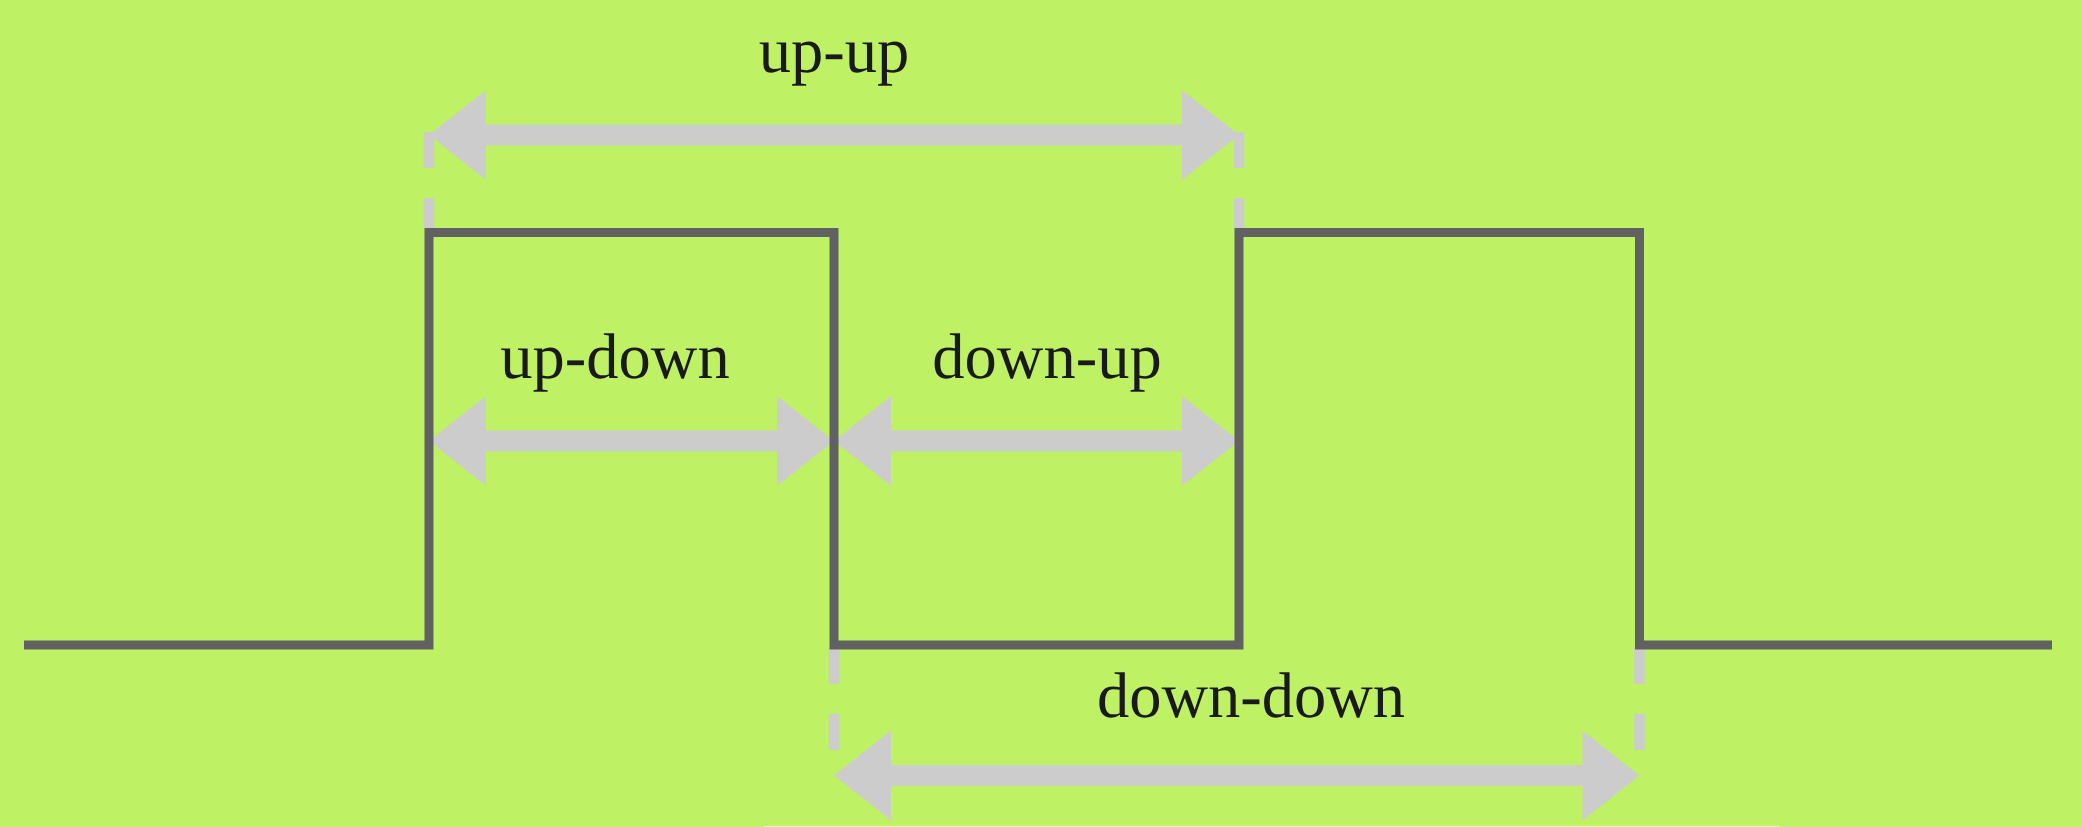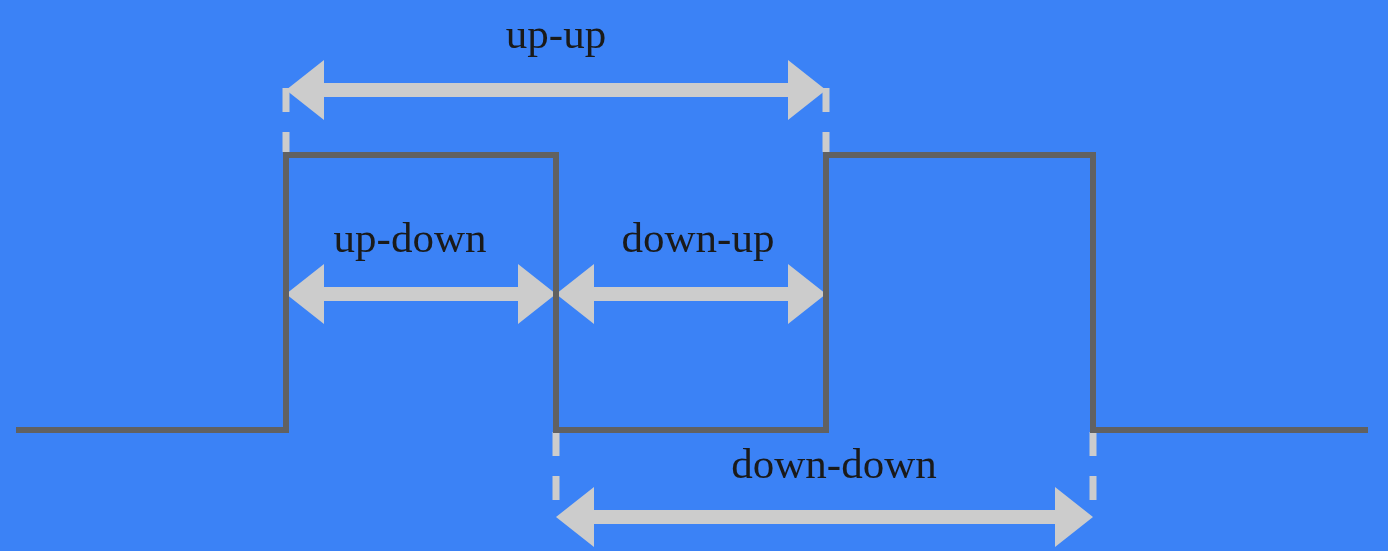--- a/index.html
+++ b/index.html
@@ -27,21 +27,21 @@
     font-family: "Liberation Serif", "DejaVu Serif", serif;
     font-size: 43px;
     fill: #1a1a1a;
     text-anchor: middle;
     dominant-baseline: alphabetic;
   }
 </style>
 </head>
 <body>
 
-<div id="diagram-root" style="background: #3b82f6;">
+<div id="diagram-root" style="background: #bef264;">
   <svg id="diagram-svg" width="1388" height="551" viewBox="0 0 1388 551">
 
     <g>
       <line class="guide-line" x1="286" x2="286" y1="88" y2="152" stroke="#cccccc" stroke-width="7" stroke-dasharray="24 20"></line>
       <line class="guide-line" x1="826" x2="826" y1="88" y2="152" stroke="#cccccc" stroke-width="7" stroke-dasharray="24 20"></line>
       <line class="guide-line" x1="556" x2="556" y1="432" y2="515" stroke="#cccccc" stroke-width="7" stroke-dasharray="24 20"></line>
       <line class="guide-line" x1="1093" x2="1093" y1="432" y2="515" stroke="#cccccc" stroke-width="7" stroke-dasharray="24 20"></line>
     </g>
 
     <g>

